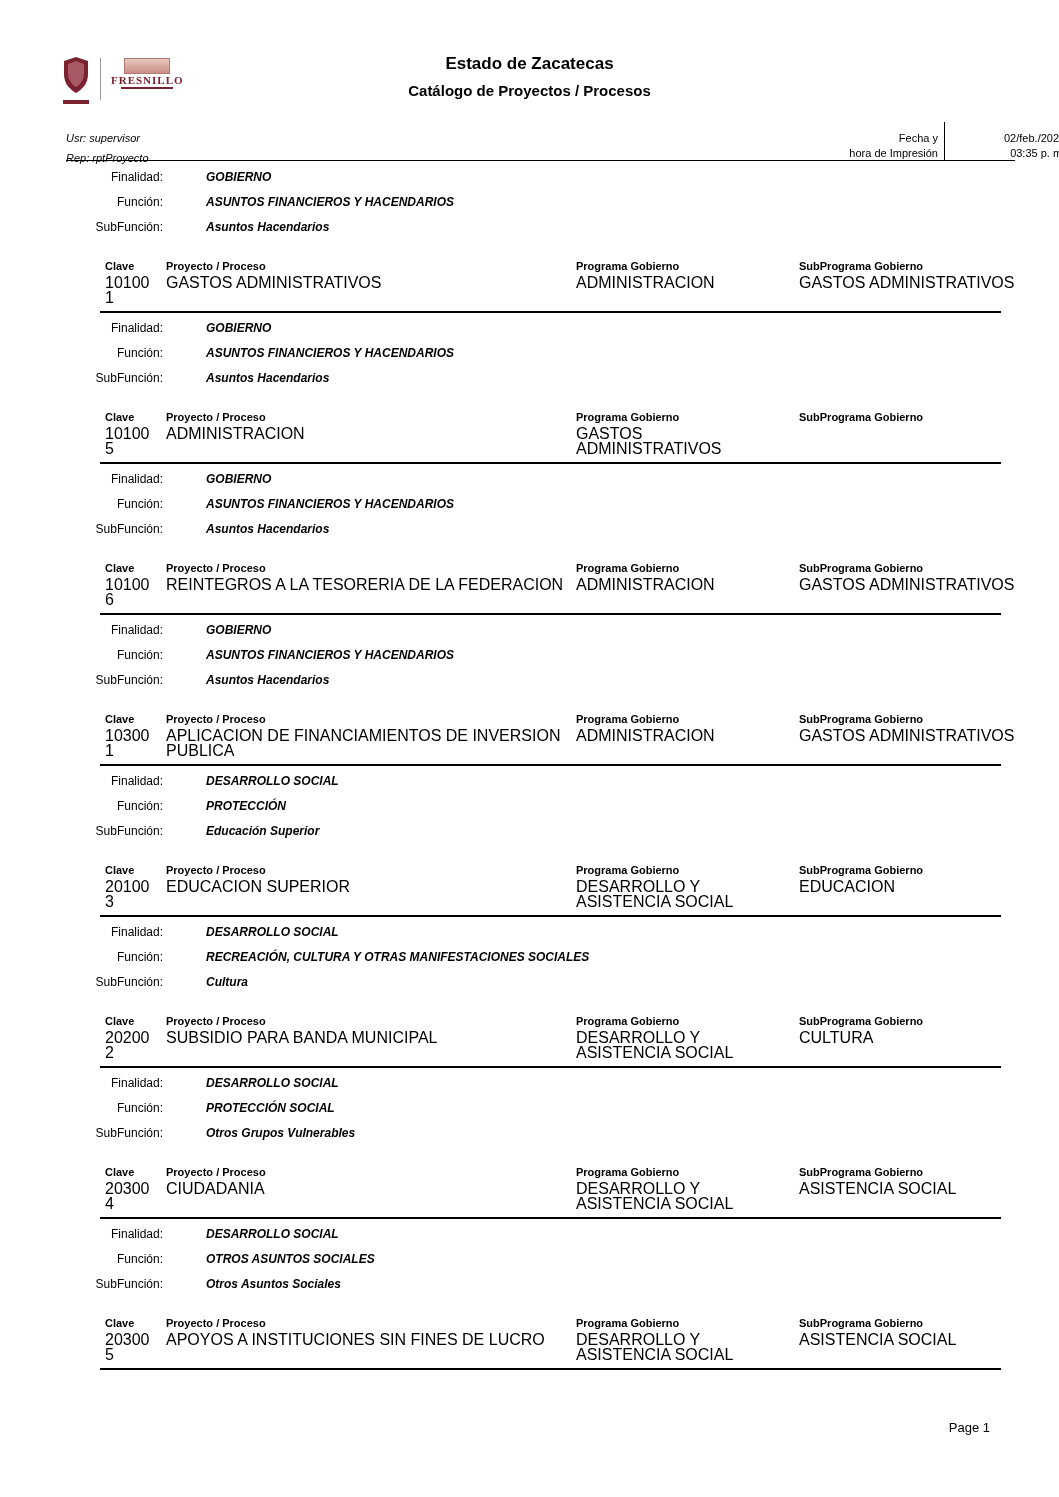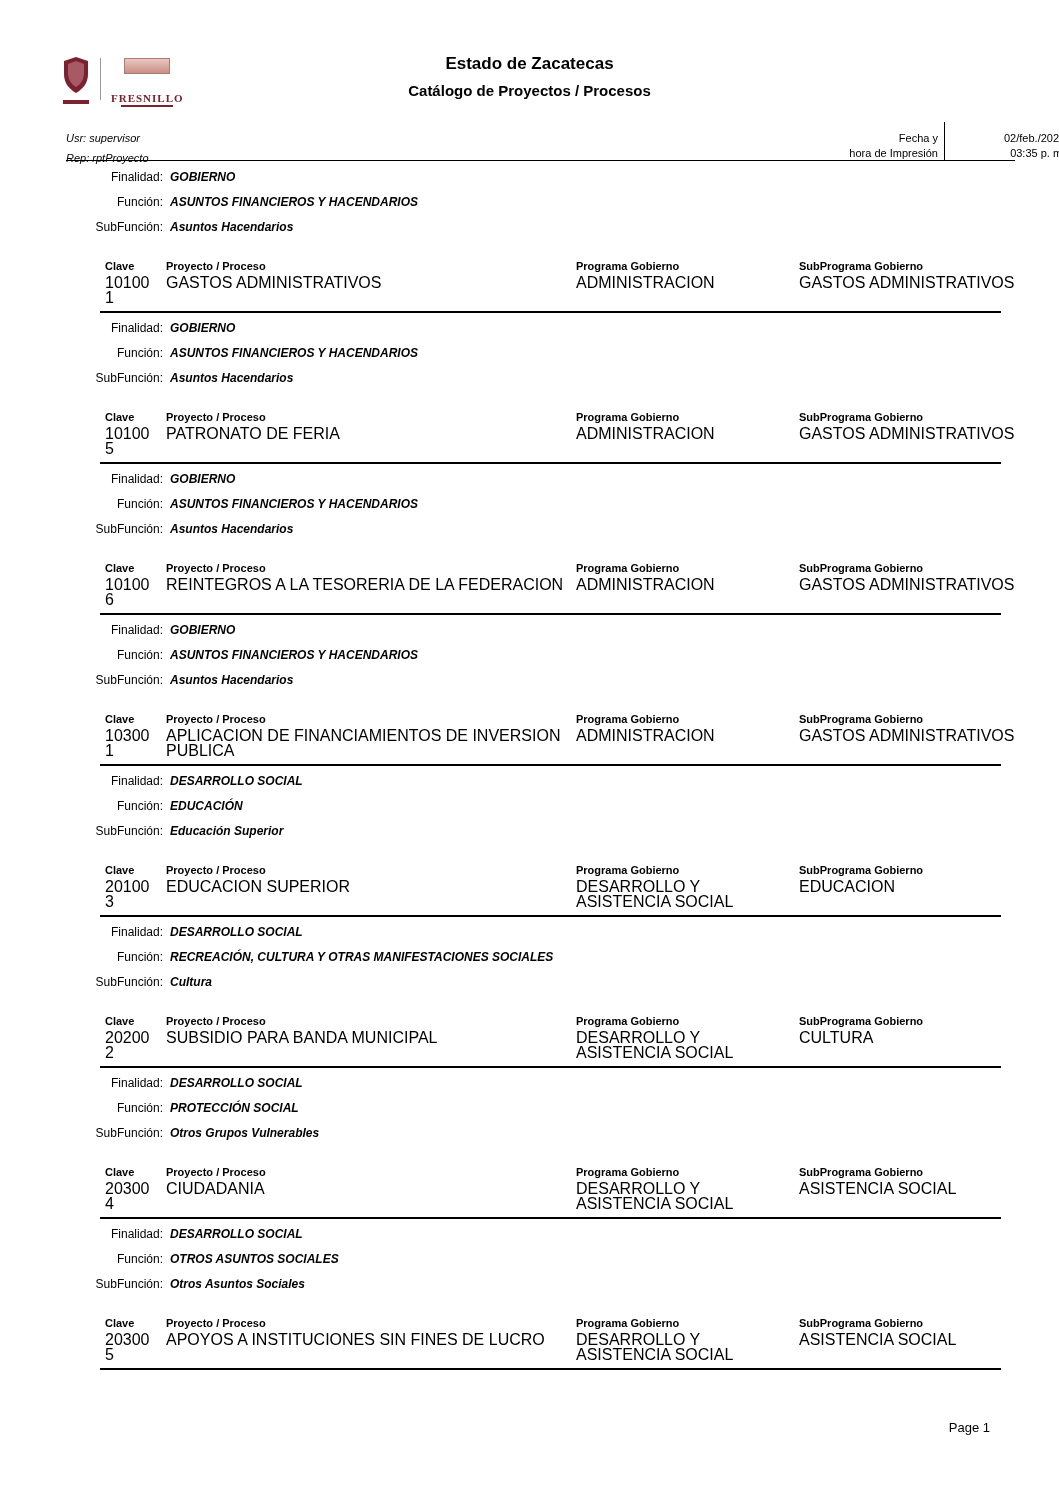--- a/index.html
+++ b/index.html
@@ -28,21 +28,21 @@
   .crest-band { width: 26px; height: 4px; background: #7a2230; margin-top: 2px; }
   .fresnillo-wrap { display: flex; flex-direction: column; align-items: center; padding-top: 2px; }
   .fresnillo-img {
     width: 46px; height: 16px;
     background: linear-gradient(#e9c7c0, #c98f86);
     border: 1px solid #b07a74;
   }
   .fresnillo-word {
     font-family: "Liberation Serif", serif;
     font-size: 11px; font-weight: bold;
-    color: #7a2230; letter-spacing: 1px; margin-top: 18px;
+    color: #7a2230; letter-spacing: 1px; margin-top: 0;
   }
   .fresnillo-rule { width: 52px; height: 2px; background: #7a2230; margin-top: 1px; }
 
   .title-block { position: absolute; left: 0; right: 0; top: 54px; text-align: center; }
   .doc-title   { font-size: 22px; font-weight: bold; line-height: 24px; }
   .doc-subtitle{ font-size: 17px; font-weight: bold; line-height: 20px; }
   .doc-report-title { font-size: 15px; font-weight: bold; line-height: 18px; margin-top: 8px; }
 
   .meta-left { position: absolute; left: 66px; top: 128px; font-size: 11px; line-height: 20px; font-style: italic; }
   .meta-right-label {
@@ -52,21 +52,21 @@
   .meta-right-sep { position: absolute; left: 944px; top: 122px; width: 1px; height: 38px; background: #000; }
   .meta-right-value {
     position: absolute; left: 1004px; top: 131px;
     font-size: 11px; line-height: 15px; text-align: right;
   }
   .header-rule { position: absolute; left: 66px; top: 160px; width: 949px; height: 1px; background: #000; }
 
   
   .sections { position: absolute; left: 0; top: 162px; width: 1059px; }
   .report-section { padding-top: 8px; }
-  .label-row { height: 25px; font-size: 12px; display: flex; align-items: flex-start; }
+  .label-row { height: 25px; font-size: 12px; display: flex; align-items: flex-start; gap: 36px; }
   .label-cell { display: inline-block; width: 163px; text-align: right; flex: 0 0 163px; }
   .label-value { font-weight: bold; font-style: italic; margin-left: 7px; }
 
   .ptable {
     margin: 14px 0 0 105px;
     display: grid;
     grid-template-columns: 53px 402px 215px 240px;
     column-gap: 8px;
   }
   .th { font-size: 11px; font-weight: bold; line-height: 14px; padding-bottom: 2px; }
@@ -177,21 +177,20 @@
     <div class="ptable">
       <div class="th">Clave</div>
       <div class="th">Proyecto / Proceso</div>
       <div class="th">Programa Gobierno</div>
       <div class="th">SubPrograma Gobierno</div>
 
       <div class="td">
         <div>10100</div>
         <div>5</div>
       </div>
-      <div class="td">PATRONATO DE FERIA</div>
       <div class="td programa-cell">ADMINISTRACION</div>
       <div class="td">GASTOS ADMINISTRATIVOS</div>
     </div>
 
     <div class="section-rule"></div>
   </section>
 
   <section class="report-section">
     <div class="label-row">
       <span class="label-cell">Finalidad:</span>
@@ -256,21 +255,21 @@
     <div class="section-rule"></div>
   </section>
 
   <section class="report-section">
     <div class="label-row">
       <span class="label-cell">Finalidad:</span>
       <span class="label-value">DESARROLLO SOCIAL</span>
     </div>
     <div class="label-row">
       <span class="label-cell">Función:</span>
-      <span class="label-value">EDUCACIÓN</span>
+      <span class="label-value">PROTECCIÓN</span>
     </div>
     <div class="label-row">
       <span class="label-cell">SubFunción:</span>
       <span class="label-value">Educación Superior</span>
     </div>
 
     <div class="ptable">
       <div class="th">Clave</div>
       <div class="th">Proyecto / Proceso</div>
       <div class="th">Programa Gobierno</div>

